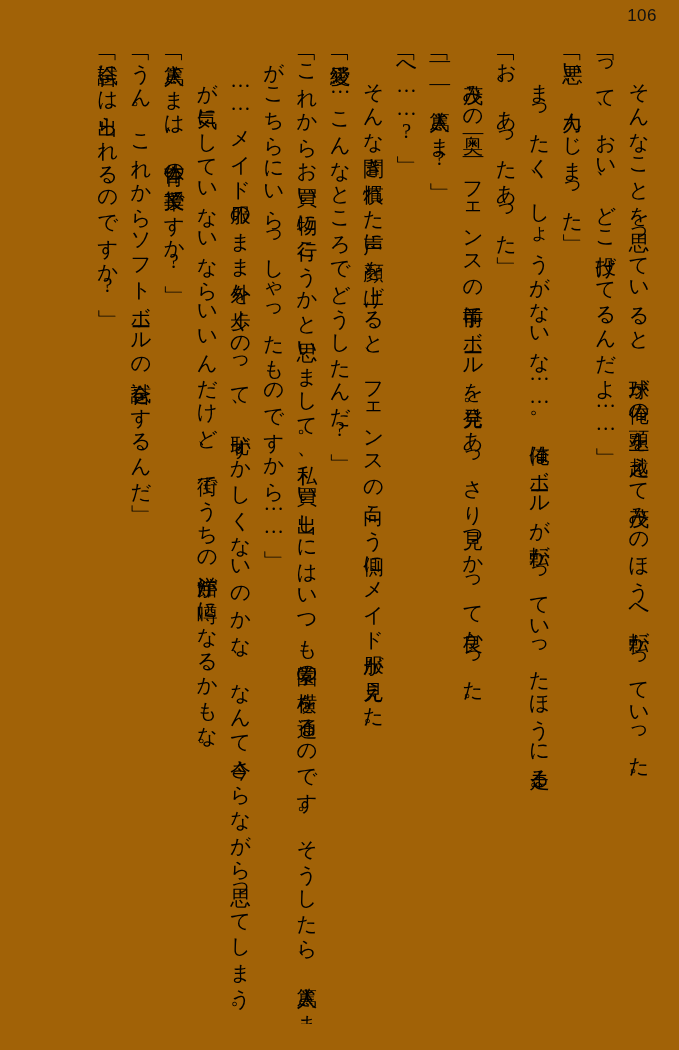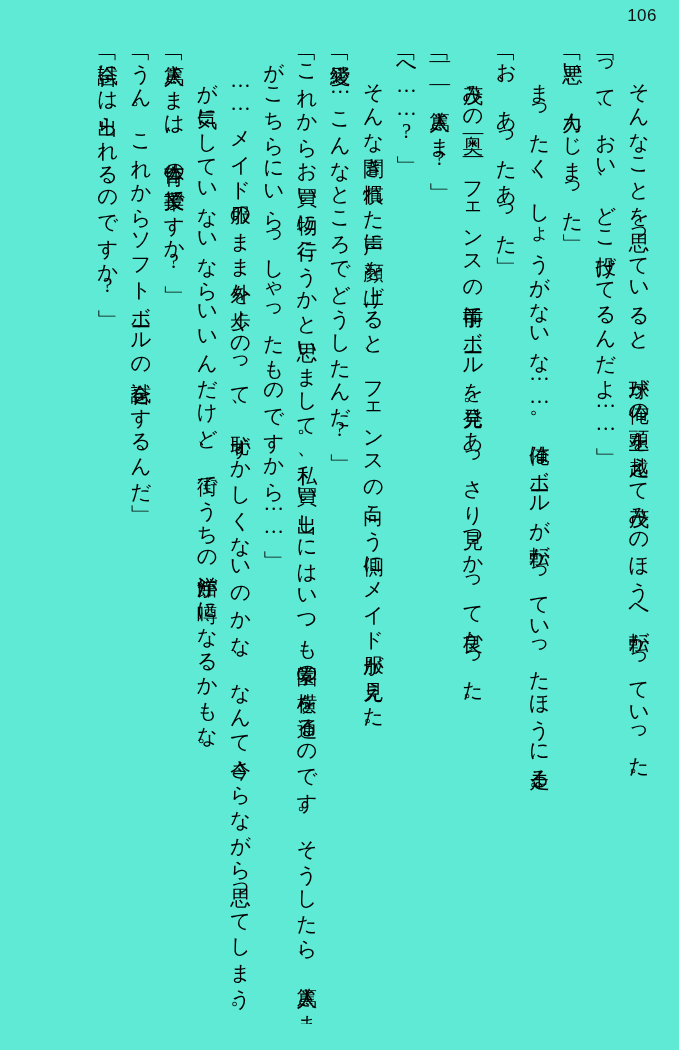--- a/index.html
+++ b/index.html
@@ -11,21 +11,21 @@
     width: 679px;
     height: 1050px;
     overflow: hidden;
     font-family: "Liberation Serif", "DejaVu Serif", serif;
     color: #000000;
   }
   .page {
     position: relative;
     width: 679px;
     height: 1050px;
-    background: #5eead4;
+    background: #a16207;
     box-sizing: border-box;
   }
   .page-number {
     position: absolute;
     top: 6px;
     right: 22px;
     font-size: 17px;
     font-family: "Liberation Sans", "DejaVu Sans", sans-serif;
     letter-spacing: 0.5px;
     color: #111;

